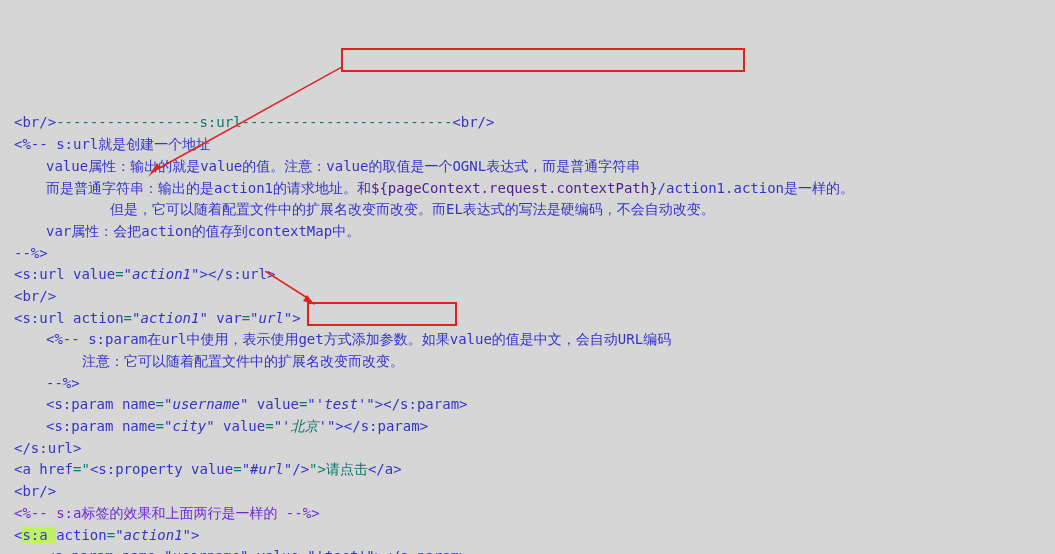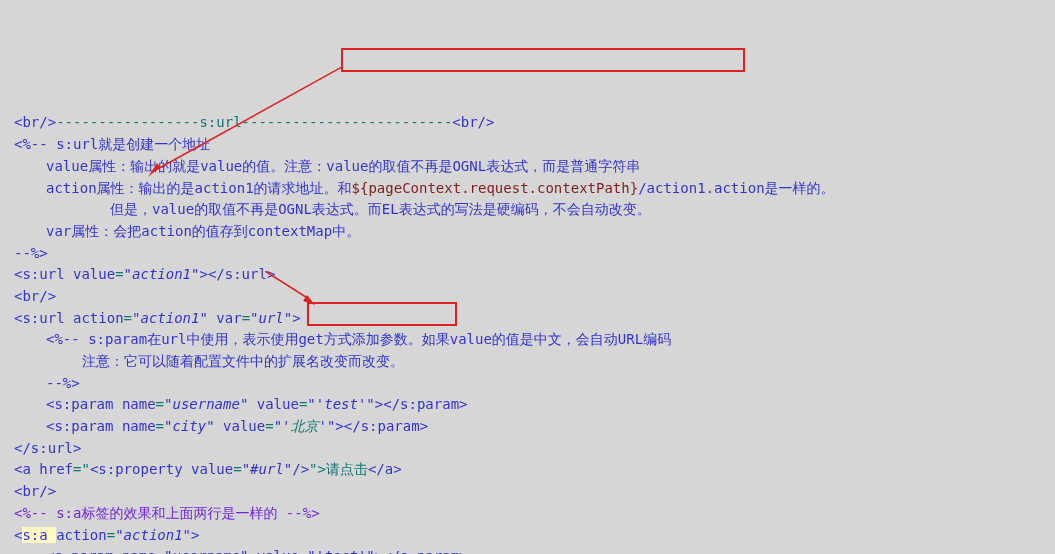--- a/index.html
+++ b/index.html
@@ -1,20 +1,20 @@
 <!DOCTYPE html>
 <html><head>
 <meta charset="utf-8">
 <style>
 body{margin:0;padding:0;font-family:Consolas,Monaco,monospace;font-size:14px;line-height:1.55;background:#d6d6d6;color:#000}
 .code{padding:4px 0 0 14px;white-space:pre;position:relative}
 .blue{color:#3333cc}
 .ital{font-style:italic;color:#3333cc}
 .blk{color:#0f766e}
-.teal{color:#7f1d1d}
+.teal{color:#4c1d95}
 .grey{color:#6d28d9}
 .box1{position:absolute;border:2px solid #d22;left:341px;top:48px;width:400px;height:20px}
 .box2{position:absolute;border:2px solid #d22;left:307px;top:302px;width:146px;height:20px}
 .arrow1{position:absolute;left:148px;top:67px;width:194px;height:110px;pointer-events:none}
 .arrow2{position:absolute;left:265px;top:271px;width:50px;height:34px;pointer-events:none}
 .ind1{padding-left:32px;display:inline-block}
 .ind2{padding-left:68px;display:inline-block}
 .ind3{padding-left:96px;display:inline-block}
 </style>
 </head>
@@ -26,37 +26,37 @@
 <svg class="arrow1">
       <line x1="194" y1="0" x2="6" y2="104" stroke="#d22" stroke-width="1.5"></line>
       <polygon points="0,110 12,100 9,96" fill="#d22"></polygon>
     </svg>
 <svg class="arrow2">
       <line x1="0" y1="0" x2="44" y2="28" stroke="#d22" stroke-width="1.5"></line>
       <polygon points="50,34 38,30 42,24" fill="#d22"></polygon>
     </svg>
 <span><span class="blue">&lt;</span><span class="blue">br</span><span class="blue">/&gt;</span><span class="blk">-----------------s:url-------------------------</span><span class="blue">&lt;</span><span class="blue">br</span><span class="blue">/&gt;</span></span>
 <span class="blue">&lt;%-- s:url就是创建一个地址</span>
-<span class="ind1 blue">value属性：输出的就是value的值。注意：value的取值不再是OGNL表达式，而是普通字符串</span>
-<span><span class="ind1 blue">action属性：输出的是action1的请求地址。和</span><span class="teal">${pageContext.request.contextPath}</span><span class="blue">/action1.action是一样的。</span></span>
-<span class="ind3 blue">但是，value的取值不再是OGNL表达式。而EL表达式的写法是硬编码，不会自动改变。</span>
+<span class="ind1 blue">value属性：输出的就是value的值。注意：value的取值是一个OGNL表达式，而是普通字符串</span>
+<span><span class="ind1 blue">而是普通字符串：输出的是action1的请求地址。和</span><span class="teal">${pageContext.request.contextPath}</span><span class="blue">/action1.action是一样的。</span></span>
+<span class="ind3 blue">但是，它可以随着配置文件中的扩展名改变而改变。而EL表达式的写法是硬编码，不会自动改变。</span>
 <span class="ind1 blue">var属性：会把action的值存到contextMap中。</span>
 <span class="blue">--%&gt;</span>
 <span><span class="blue">&lt;</span><span class="blue">s:url </span><span class="blue">value</span><span class="blk">=</span><span class="ital">"action1"</span><span class="blue">&gt;</span><span class="blue">&lt;/</span><span class="blue">s:url</span><span class="blue">&gt;</span></span>
 <span><span class="blue">&lt;</span><span class="blue">br</span><span class="blue">/&gt;</span></span>
 <span><span class="blue">&lt;</span><span class="blue">s:url </span><span class="blue">action</span><span class="blk">=</span><span class="ital">"action1" </span><span class="blue">var</span><span class="blk">=</span><span class="ital">"url"</span><span class="blue">&gt;</span></span>
 <span class="ind1 blue">&lt;%-- s:param在url中使用，表示使用get方式添加参数。如果value的值是中文，会自动URL编码</span>
 <span class="ind2 blue">注意：它可以随着配置文件中的扩展名改变而改变。</span>
 <span class="ind1 blue">--%&gt;</span>
 <span><span class="ind1"></span><span class="blue">&lt;</span><span class="blue">s:param </span><span class="blue">name</span><span class="blk">=</span><span class="ital">"username" </span><span class="blue">value</span><span class="blk">=</span><span class="ital">"'test'"</span><span class="blue">&gt;</span><span class="blue">&lt;/</span><span class="blue">s:param</span><span class="blue">&gt;</span></span>
 <span><span class="ind1"></span><span class="blue">&lt;</span><span class="blue">s:param </span><span class="blue">name</span><span class="blk">=</span><span class="ital">"city" </span><span class="blue">value</span><span class="blk">=</span><span class="ital">"'</span><span class="blk" style="font-style:italic">北京</span><span class="ital">'"</span><span class="blue">&gt;</span><span class="blue">&lt;/</span><span class="blue">s:param</span><span class="blue">&gt;</span></span>
 <span><span class="blue">&lt;/</span><span class="blue">s:url</span><span class="blue">&gt;</span></span>
 <span><span class="blue">&lt;</span><span class="blue">a </span><span class="blue">href</span><span class="blk">="</span><span class="blue">&lt;</span><span class="blue">s:property </span><span class="blue">value</span><span class="blk">=</span><span class="ital">"#url"</span><span class="blue">/&gt;</span><span class="blk">"&gt;</span><span class="blk">请点击</span><span class="blue">&lt;/</span><span class="blue">a</span><span class="blue">&gt;</span></span>
 <span><span class="blue">&lt;</span><span class="blue">br</span><span class="blue">/&gt;</span></span>
 <span class="grey">&lt;%-- s:a标签的效果和上面两行是一样的 --%&gt;</span>
-<span><span class="blue">&lt;</span><span class="blue" style="background:#fef9c3">s:a </span><span class="blue">action</span><span class="blk">=</span><span class="ital">"action1"</span><span class="blue">&gt;</span></span>
+<span><span class="blue">&lt;</span><span class="blue" style="background:#bef264">s:a </span><span class="blue">action</span><span class="blk">=</span><span class="ital">"action1"</span><span class="blue">&gt;</span></span>
 <span><span class="ind1"></span><span class="blue">&lt;</span><span class="blue">s:param </span><span class="blue">name</span><span class="blk">=</span><span class="ital">"username" </span><span class="blue">value</span><span class="blk">=</span><span class="ital">"'test'"</span><span class="blue">&gt;</span><span class="blue">&lt;/</span><span class="blue">s:param</span><span class="blue">&gt;</span></span>
 
 
 
 
 
 </div>
 
 </body></html>

